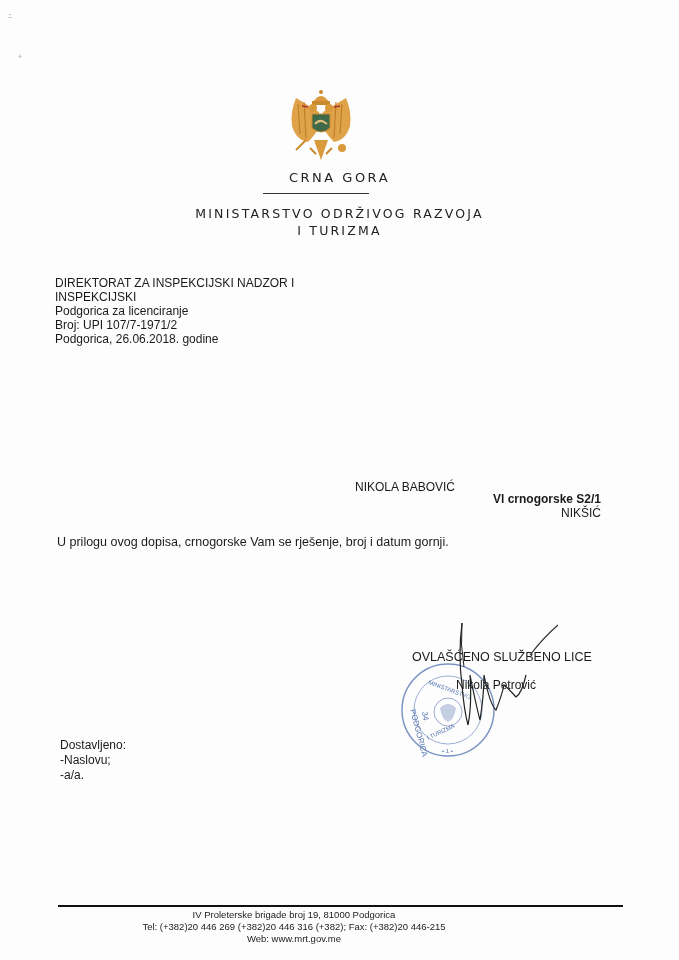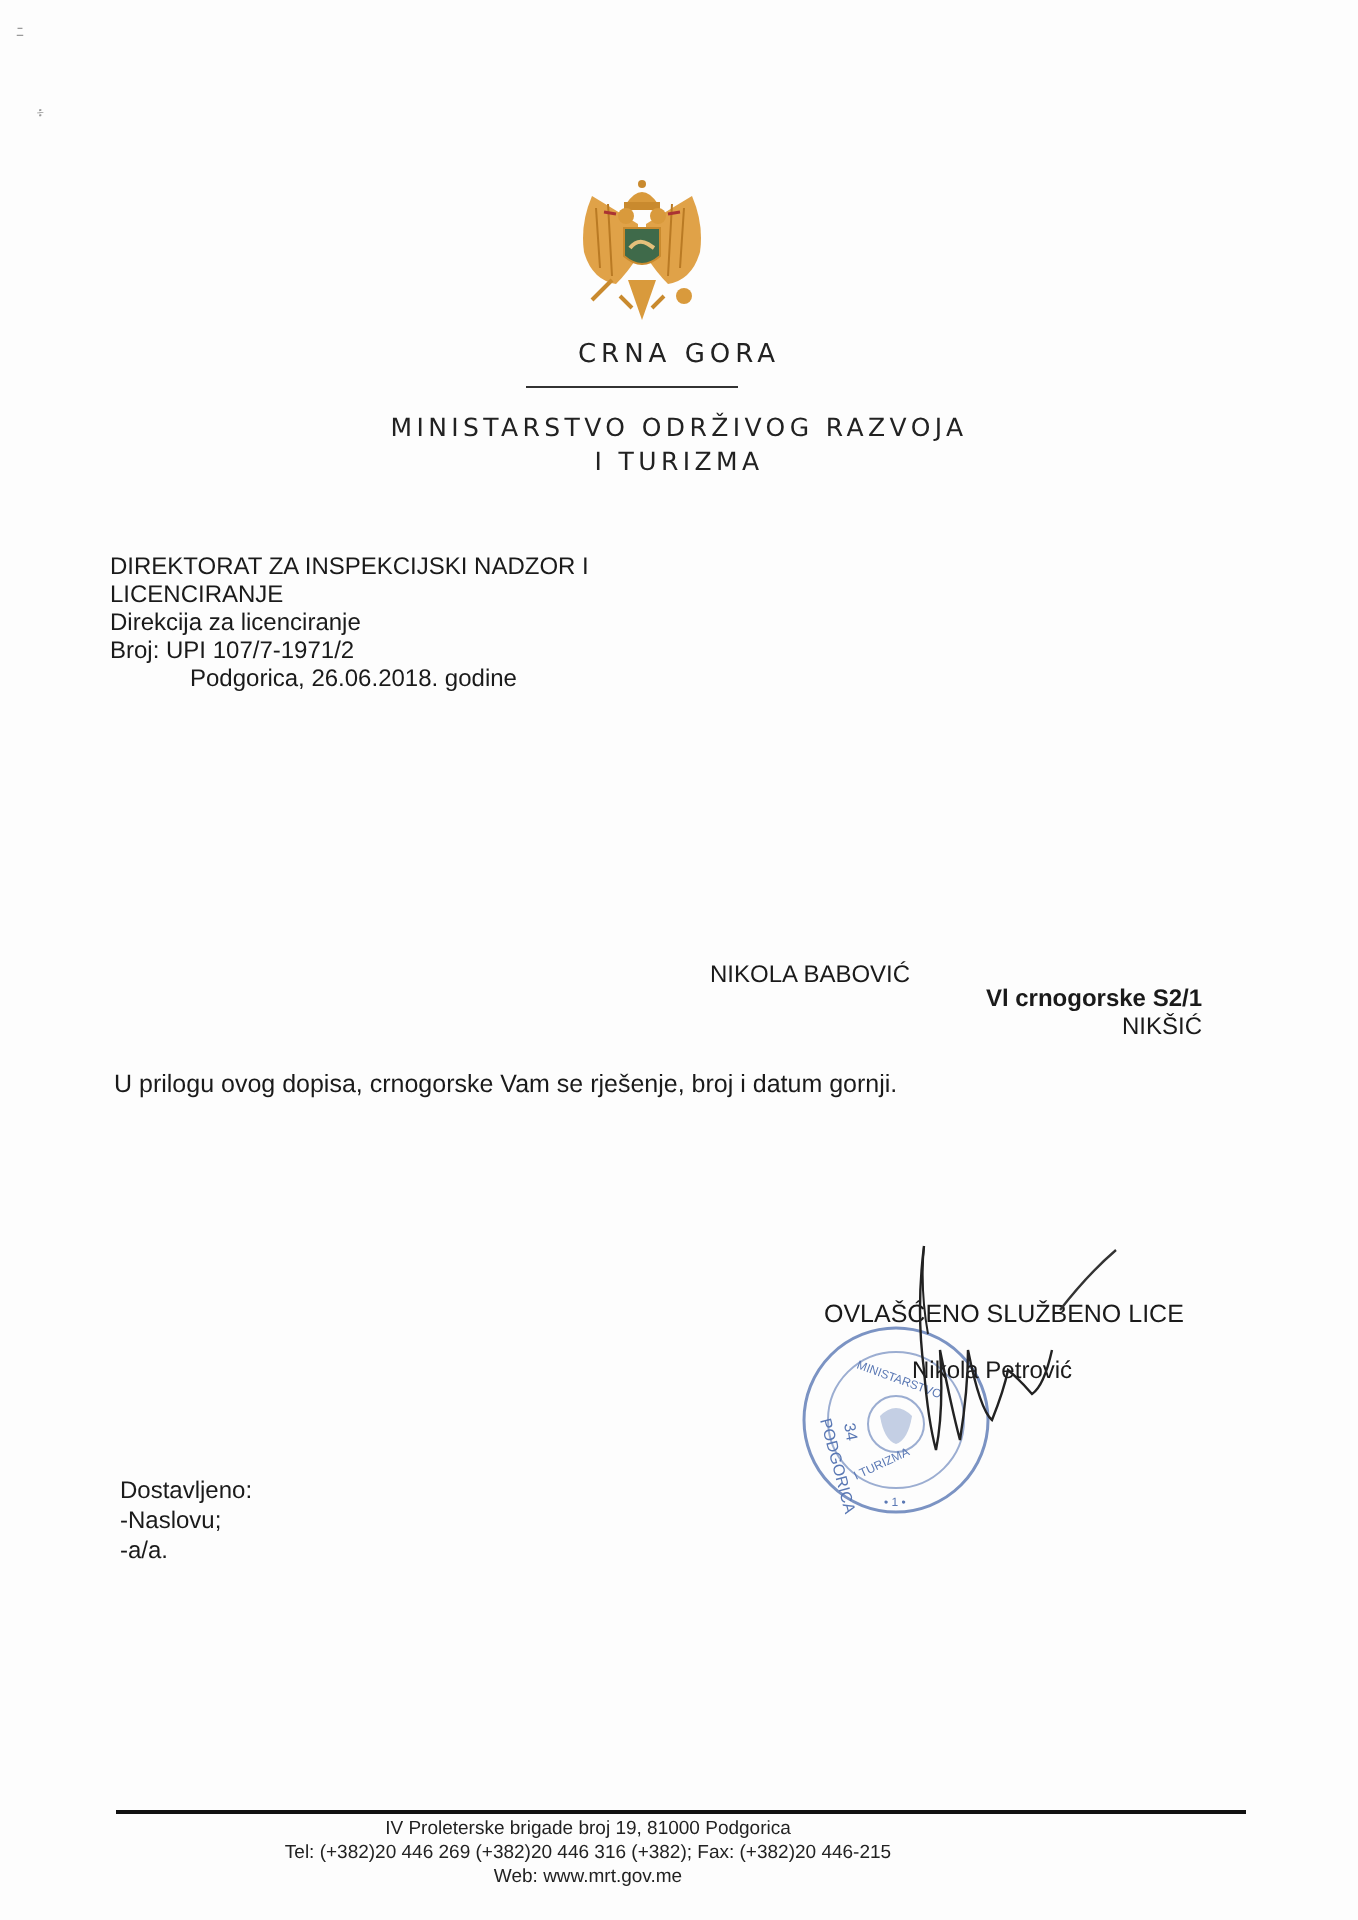--- a/index.html
+++ b/index.html
@@ -59,24 +59,24 @@
   <circle cx="56" cy="60" r="4" fill="#d99a3c"></circle>
   <path d="M10 62 L20 52" stroke="#c98a2e" stroke-width="2"></path>
 </svg>
 
 <div id="country" class="abs header-title">CRNA GORA</div>
 <div id="hdr-line" class="abs"></div>
 <div id="ministry1" class="abs header-title">MINISTARSTVO ODRŽIVOG RAZVOJA</div>
 <div id="ministry2" class="abs header-title">I TURIZMA</div>
 
 <div class="abs meta" style="top:276px;">DIREKTORAT ZA  INSPEKCIJSKI NADZOR I</div>
-<div class="abs meta" style="top:290px;">LICENCIRANJE</div>
-<div class="abs meta" style="top:304px;">Direkcija za licenciranje</div>
+<div class="abs meta" style="top:290px;">INSPEKCIJSKI</div>
+<div class="abs meta" style="top:304px;">Podgorica za licenciranje</div>
 <div class="abs meta" style="top:318px;">Broj: UPI 107/7-1971/2</div>
-<div class="abs meta" style="top:332px;margin-left:40px;">Podgorica, 26.06.2018. godine</div>
+<div class="abs meta" style="top:332px;">Podgorica, 26.06.2018. godine</div>
 
 <div id="recipient" class="abs">NIKOLA BABOVIĆ</div>
 <div class="abs addr" style="top:492px;font-weight:bold;">Vl crnogorske S2/1</div>
 <div class="abs addr" style="top:506px;">NIKŠIĆ</div>
 
 <div id="body-text" class="abs">U prilogu ovog dopisa, crnogorske Vam se rješenje, broj i datum gornji.</div>
 
 <svg id="stamp" class="abs" viewBox="0 0 100 100">
   <circle cx="50" cy="50" r="46" fill="none" stroke="#5a78b4" stroke-width="1.5" opacity="0.8"></circle>
   <circle cx="50" cy="50" r="34" fill="none" stroke="#5a78b4" stroke-width="1" opacity="0.6"></circle>

